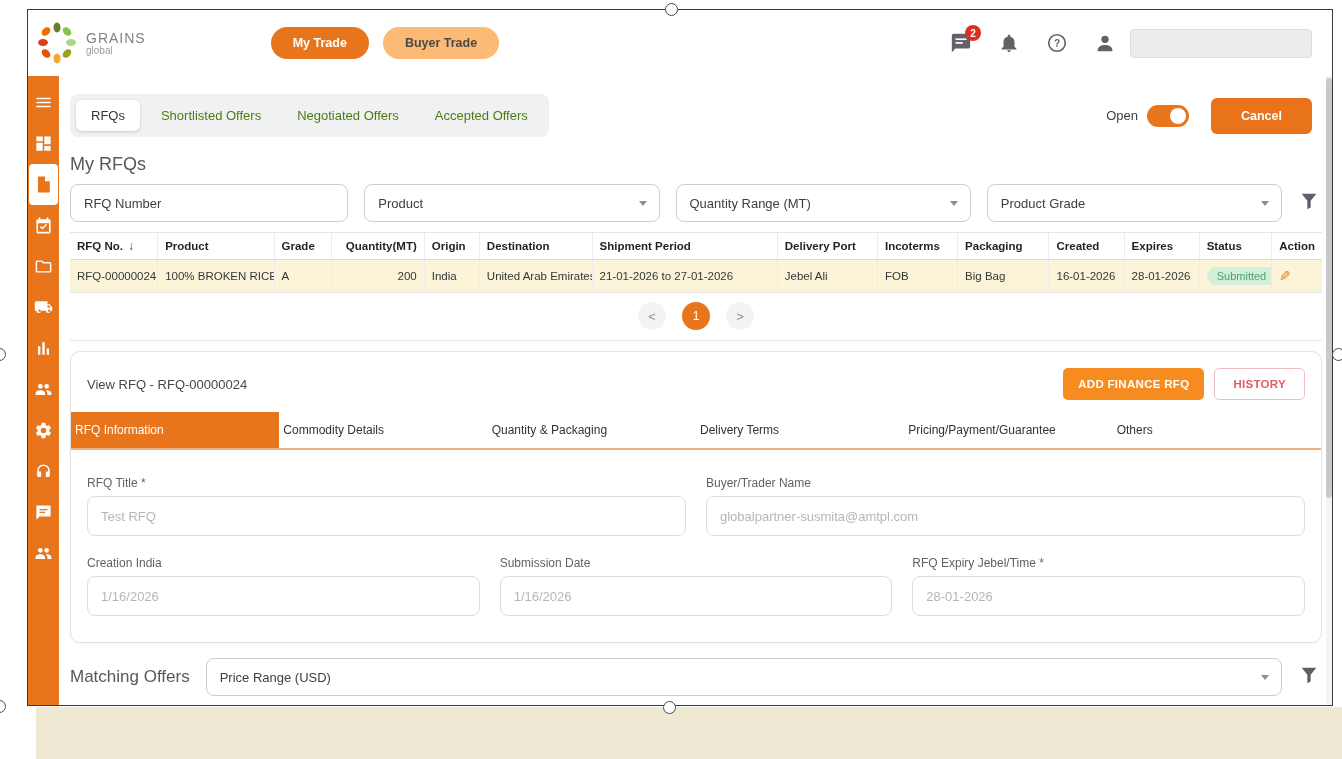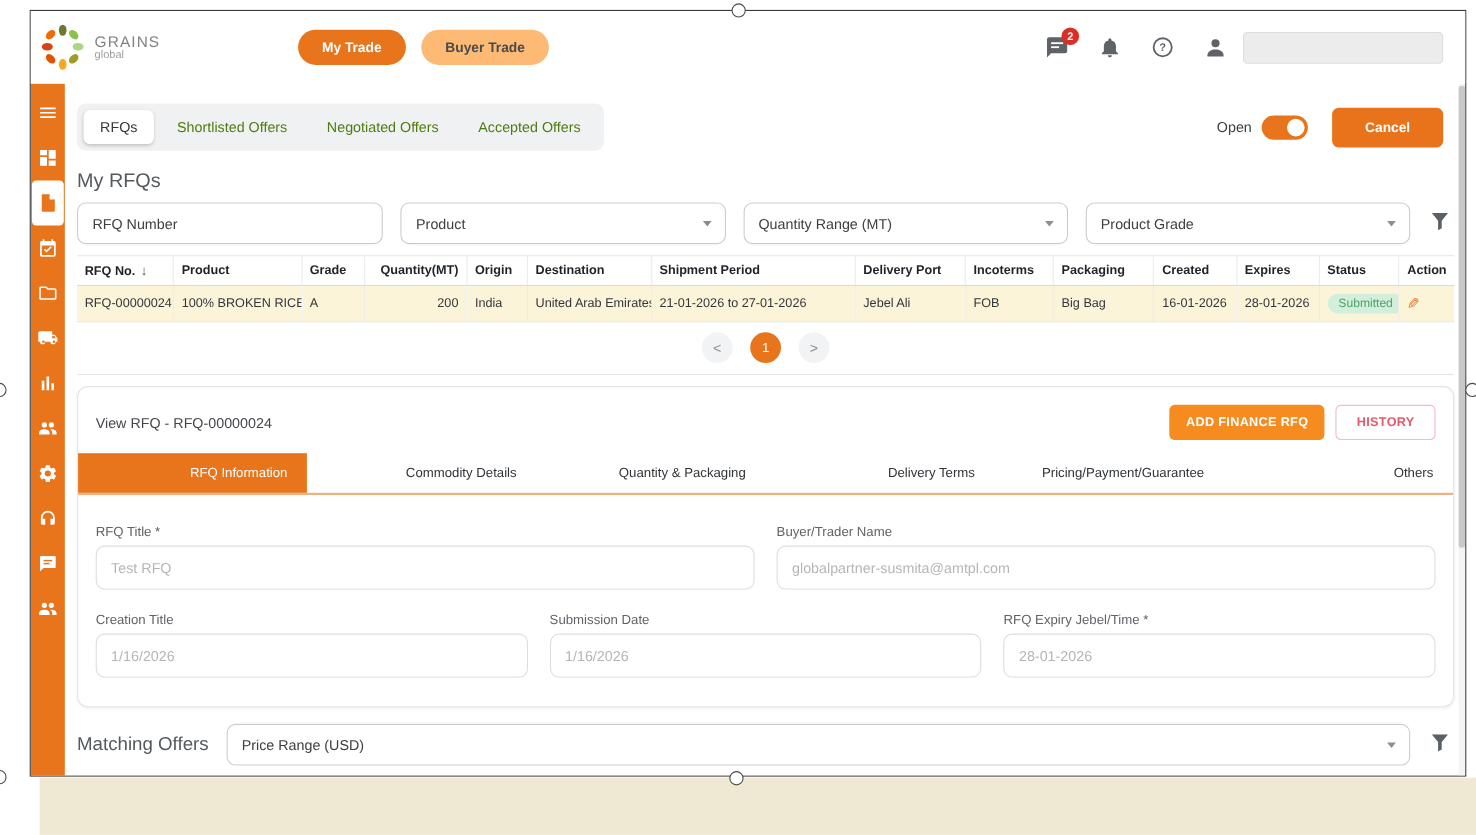--- a/index.html
+++ b/index.html
@@ -106,21 +106,21 @@
   .card { border: 1px solid #e3e4e6; border-radius: 10px; background: #fff; box-shadow: 0 1px 3px rgba(0,0,0,.05);
           margin-top: 4px; padding-bottom: 26px; }
   .card-head { display: flex; align-items: center; justify-content: space-between; padding: 16px 16px 12px 16px; }
   .card-title { font-size: 13px; color: #44484c; }
   .card-btns { display: flex; gap: 10px; }
   .btn-finance { background: #f68b1f; color: #fff; border: none; border-radius: 5px; padding: 10px 15px;
                  font-size: 11.5px; font-weight: bold; letter-spacing: .3px; cursor: pointer; font-family: inherit; }
   .btn-history { background: #fff; color: #e25b69; border: 1px solid #f2bcc3; border-radius: 5px; padding: 9px 18px;
                  font-size: 11.5px; font-weight: bold; letter-spacing: .3px; cursor: pointer; font-family: inherit; }
   .vtabs { display: flex; border-bottom: 2px solid #eeb183; }
-  .vtab { flex: 1; text-align: right; padding: 11px 18px; font-size: 12px; color: #2f3337; cursor: pointer; white-space: nowrap; overflow: hidden; }
+  .vtab { flex: 1; text-align: left; padding: 11px 4px; font-size: 12px; color: #2f3337; cursor: pointer; white-space: nowrap; overflow: hidden; }
   .vtab.active { background: #e8751c; color: #fff; }
   .form-area { padding: 26px 16px 0 16px; }
   .grid2 { display: grid; grid-template-columns: 1fr 1fr; gap: 20px; }
   .grid3 { display: grid; grid-template-columns: 1fr 1fr 1fr; gap: 20px; margin-top: 20px; }
   .ffield label { display: block; font-size: 12px; color: #5f6368; margin-bottom: 6px; }
   .ffield input { width: 100%; height: 40px; border: 1px solid #dcdee0; border-radius: 8px; padding: 0 13px;
                   font-size: 13px; font-family: inherit; color: #b3b6b9; background: #fff; outline: none; }
   .ffield input::placeholder { color: #b3b6b9; opacity: 1; }
 
   
@@ -373,21 +373,21 @@
                 <label>RFQ Title *</label>
                 <input type="text" placeholder="Test RFQ" style="">
               </div>
               <div class="ffield">
                 <label>Buyer/Trader Name</label>
                 <input type="text" placeholder="globalpartner-susmita@amtpl.com" style="">
               </div>
             </div>
             <div class="grid3">
               <div class="ffield">
-                <label>Creation Title</label>
+                <label>Creation India</label>
                 <input type="text" placeholder="1/16/2026" style="">
               </div>
               <div class="ffield">
                 <label>Submission Date</label>
                 <input type="text" placeholder="1/16/2026" style="">
               </div>
               <div class="ffield">
                 <label>RFQ Expiry Jebel/Time *</label>
                 <input type="text" placeholder="28-01-2026" style="">
               </div>

